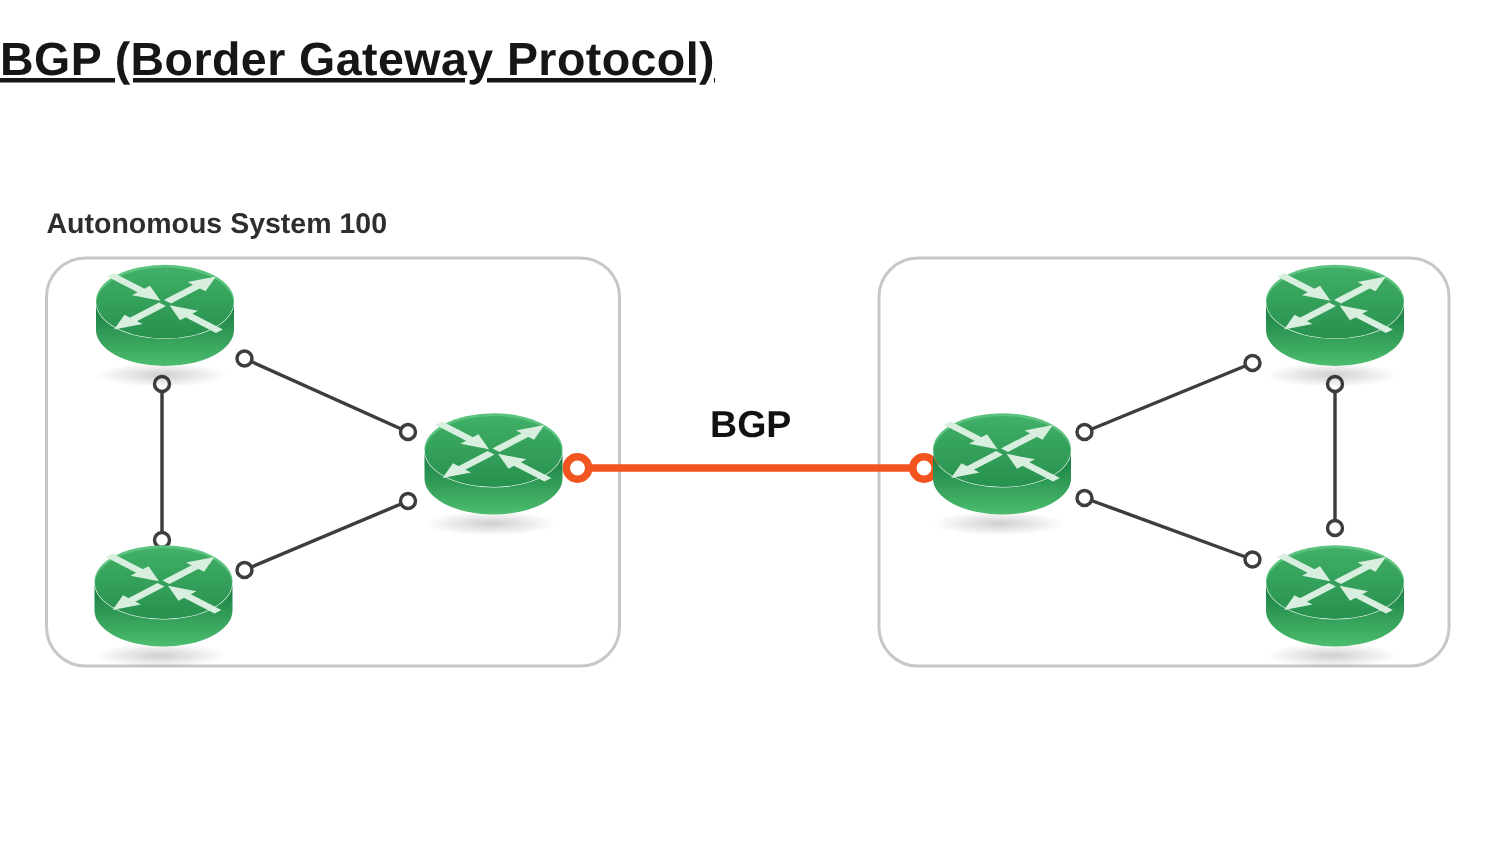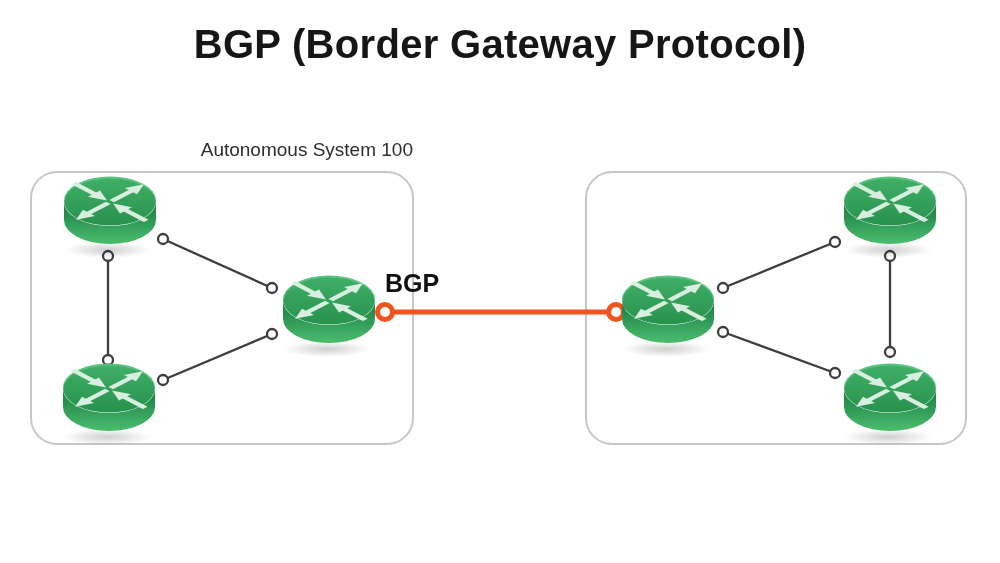--- a/index.html
+++ b/index.html
@@ -8,40 +8,41 @@
     width: 1000px;
     height: 563px;
     background: #ffffff;
     font-family: "Liberation Sans", sans-serif;
     overflow: hidden;
   }
   .scene { position: absolute; left: 0; top: 0; }
   .page-title {
     position: absolute;
     top: 22px; left: 0; width: 100%;
-    text-align: center;
-    font-size: 40px;
+    text-align: left;
+    font-size: 31px;
     font-weight: 700;
     color: #161616;
     letter-spacing: 0.3px;
+    text-decoration: underline;
   }
   .as-label {
     position: absolute;
     top: 139px;
-    text-align: right;
+    text-align: left;
     font-size: 19px;
-    font-weight: 400;
+    font-weight: 700;
     color: #2e2e2e;
   }
   .as-label.left  { left: 31px;  width: 382px; }
   .as-label.right { left: 586px; width: 380px; }
   .bgp-label {
     position: absolute;
     left: 385px; top: 269px; width: 231px;
-    text-align: left;
+    text-align: center;
     font-size: 25px;
     font-weight: 700;
     color: #111111;
   }
 </style>
 </head>
 <body>
 
 <div class="canvas">
 

